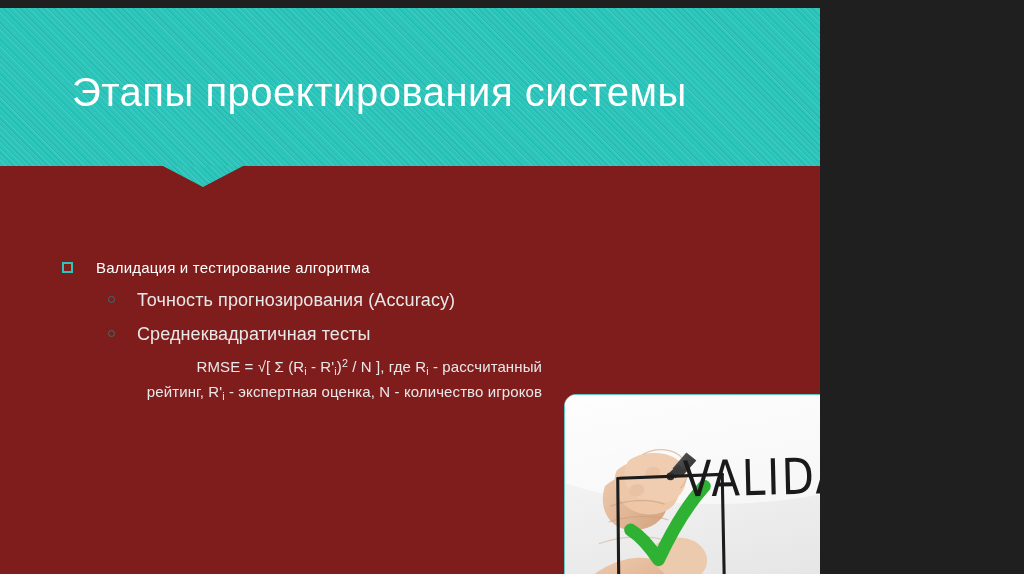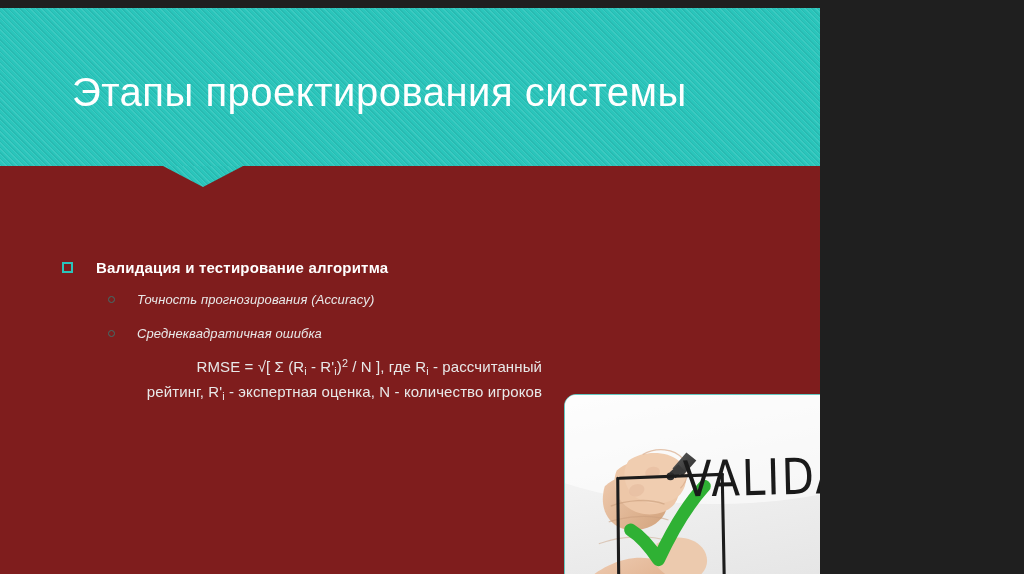--- a/index.html
+++ b/index.html
@@ -101,21 +101,21 @@
     width: 11px;
     height: 11px;
     margin-top: 4px;
     margin-right: 23px;
     border: 2px solid #2ac5bb;
     background: transparent;
   }
   .bullet-l1-text {
     font-size: 15px;
     line-height: 20px;
-    font-weight: bold;
+    font-weight: normal;
     color: #ffffff;
     letter-spacing: 0.2px;
   }
 
   
   .para {
     font-size: 15.5px;
     line-height: 24px;
     color: #e8e8e8;
     letter-spacing: 0.1px;
@@ -134,25 +134,24 @@
     flex: 0 0 auto;
     width: 7px;
     height: 7px;
     margin-top: 7px;
     margin-right: 22px;
     border: 1.5px solid #3f6f6b;
     border-radius: 50%;
     background: transparent;
   }
   .bullet-l2-text {
-    font-size: 13px;
+    font-size: 18px;
     line-height: 22px;
     color: #e8e8e8;
     letter-spacing: 0.1px;
-    font-style: italic;
   }
 
   
   #formula-block {
     font-size: 15px;
     line-height: 23px;
     color: #e8e8e8;
     letter-spacing: 0.1px;
     text-indent: 66px;
     margin-left: 24px;
@@ -227,21 +226,21 @@
       </div>
 
 
       <div class="bullet-l2">
         <span class="marker-circle"></span>
         <span class="bullet-l2-text">Точность прогнозирования (Accuracy)</span>
       </div>
 
       <div class="bullet-l2">
         <span class="marker-circle"></span>
-        <span class="bullet-l2-text">Среднеквадратичная ошибка</span>
+        <span class="bullet-l2-text">Среднеквадратичная тесты</span>
       </div>
 
       <div id="formula-block">
         <span>RMSE</span><span> = </span><span>√[ Σ (R</span><sub>i</sub><span> - R'</span><sub>i</sub><span>)</span><sup>2</sup><span> / N ], где R</span><sub>i</sub><span> - рассчитанный рейтинг, R'</span><sub>i</sub><span> - экспертная оценка, N - количество игроков</span>
       </div>
 
     </div>
 
     <div id="picture-frame">
 

